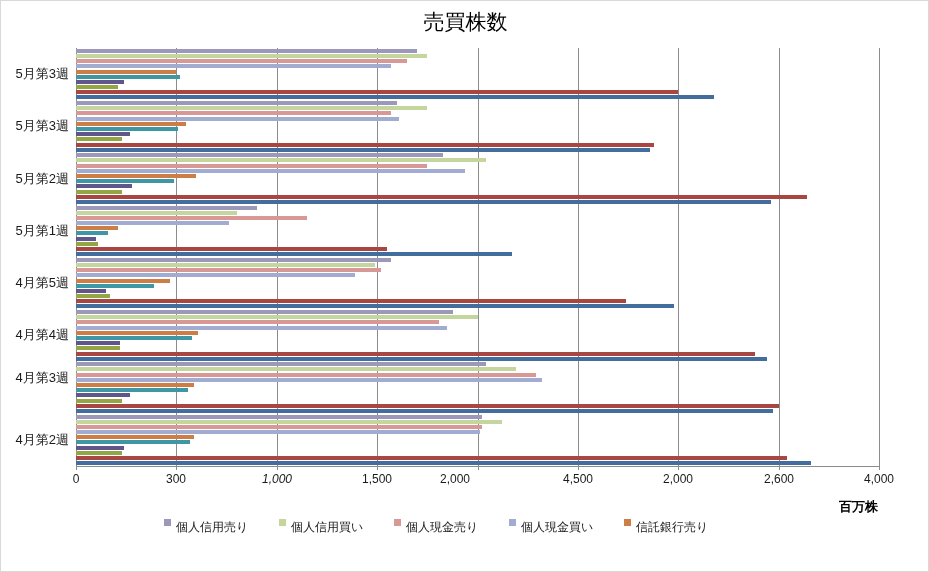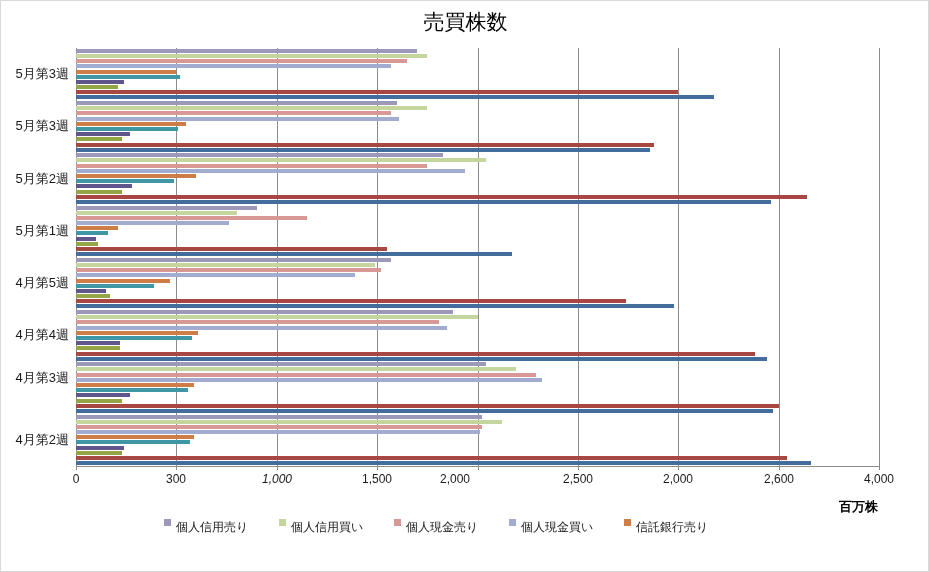--- a/index.html
+++ b/index.html
@@ -153,21 +153,21 @@
       <div class="y-label" style="top: 308.25px; height: 52.25px;">4月第4週</div>
       <div class="y-label" style="top: 351px; height: 52.25px;">4月第3週</div>
       <div class="y-label" style="top: 412.75px; height: 52.25px;">4月第2週</div>
     </div>
   <div id="x-labels">
       <div class="x-label" style="left: 75px;">0</div>
       <div class="x-label" style="left: 175px;">300</div>
       <div class="x-label" style="left: 276px; font-style: italic;">1,000</div>
       <div class="x-label" style="left: 376px;">1,500</div>
       <div class="x-label" style="left: 454px;">2,000</div>
-      <div class="x-label" style="left: 577px;">2,500</div>
+      <div class="x-label" style="left: 577px;">4,500</div>
       <div class="x-label" style="left: 677px;">2,000</div>
       <div class="x-label" style="left: 778px;">2,600</div>
       <div class="x-label" style="left: 878px;">4,000</div>
     </div>
   <div id="unit-label">百万株</div>
   <div id="legend">
       <div class="legend-row">
         <div class="legend-item">
           <span class="legend-marker" style="background: rgb(155, 152, 185);"></span>
           <span class="legend-text">個人信用売り</span>

